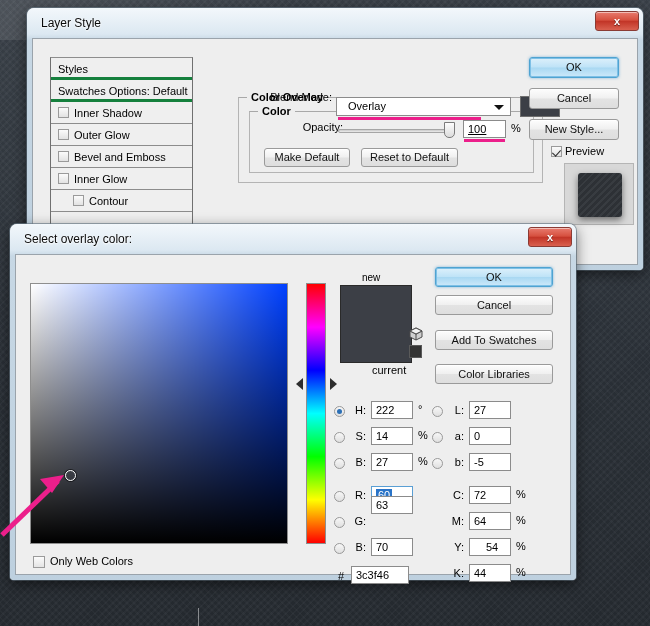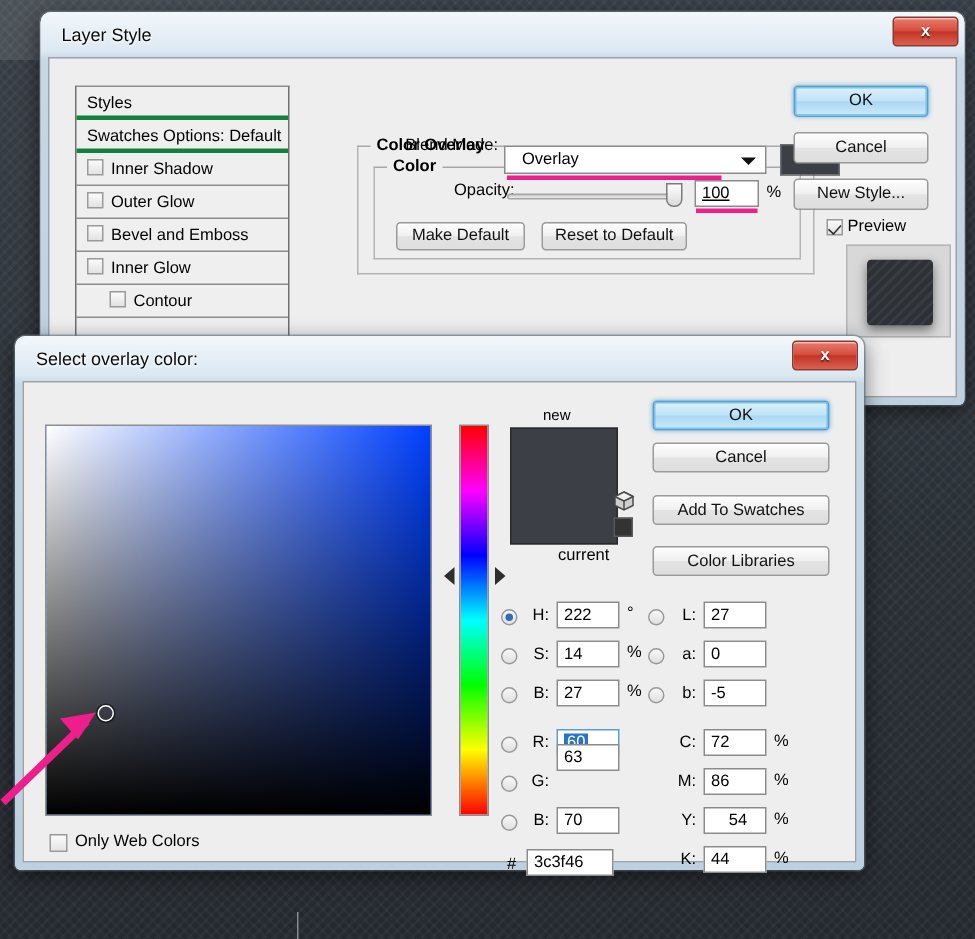--- a/index.html
+++ b/index.html
@@ -506,21 +506,21 @@
 </div>
 
 <span class="field-label" style="position:absolute; left:428px; top:489px; width:36px; text-align:right;">C:</span>
 <div class="txtbox" style="position:absolute; left:469px; top:486px; width:42px;">
   <span>72</span>
 </div>
 <span class="unit" style="position:absolute; left:516px; top:488px;">%</span>
 
 <span class="field-label" style="position:absolute; left:428px; top:515px; width:36px; text-align:right;">M:</span>
 <div class="txtbox" style="position:absolute; left:469px; top:512px; width:42px;">
-  <span>86</span>
+  <span>64</span>
 </div>
 <span class="unit" style="position:absolute; left:516px; top:514px;">%</span>
 
 <span class="field-label" style="position:absolute; left:428px; top:541px; width:36px; text-align:right;">Y:</span>
 <div class="txtbox" style="position:absolute; left:469px; top:538px; width:42px;text-align:center;">
   <span>54</span>
 </div>
 <span class="unit" style="position:absolute; left:516px; top:540px;">%</span>
 
 <span class="field-label" style="position:absolute; left:428px; top:567px; width:36px; text-align:right;">K:</span>

